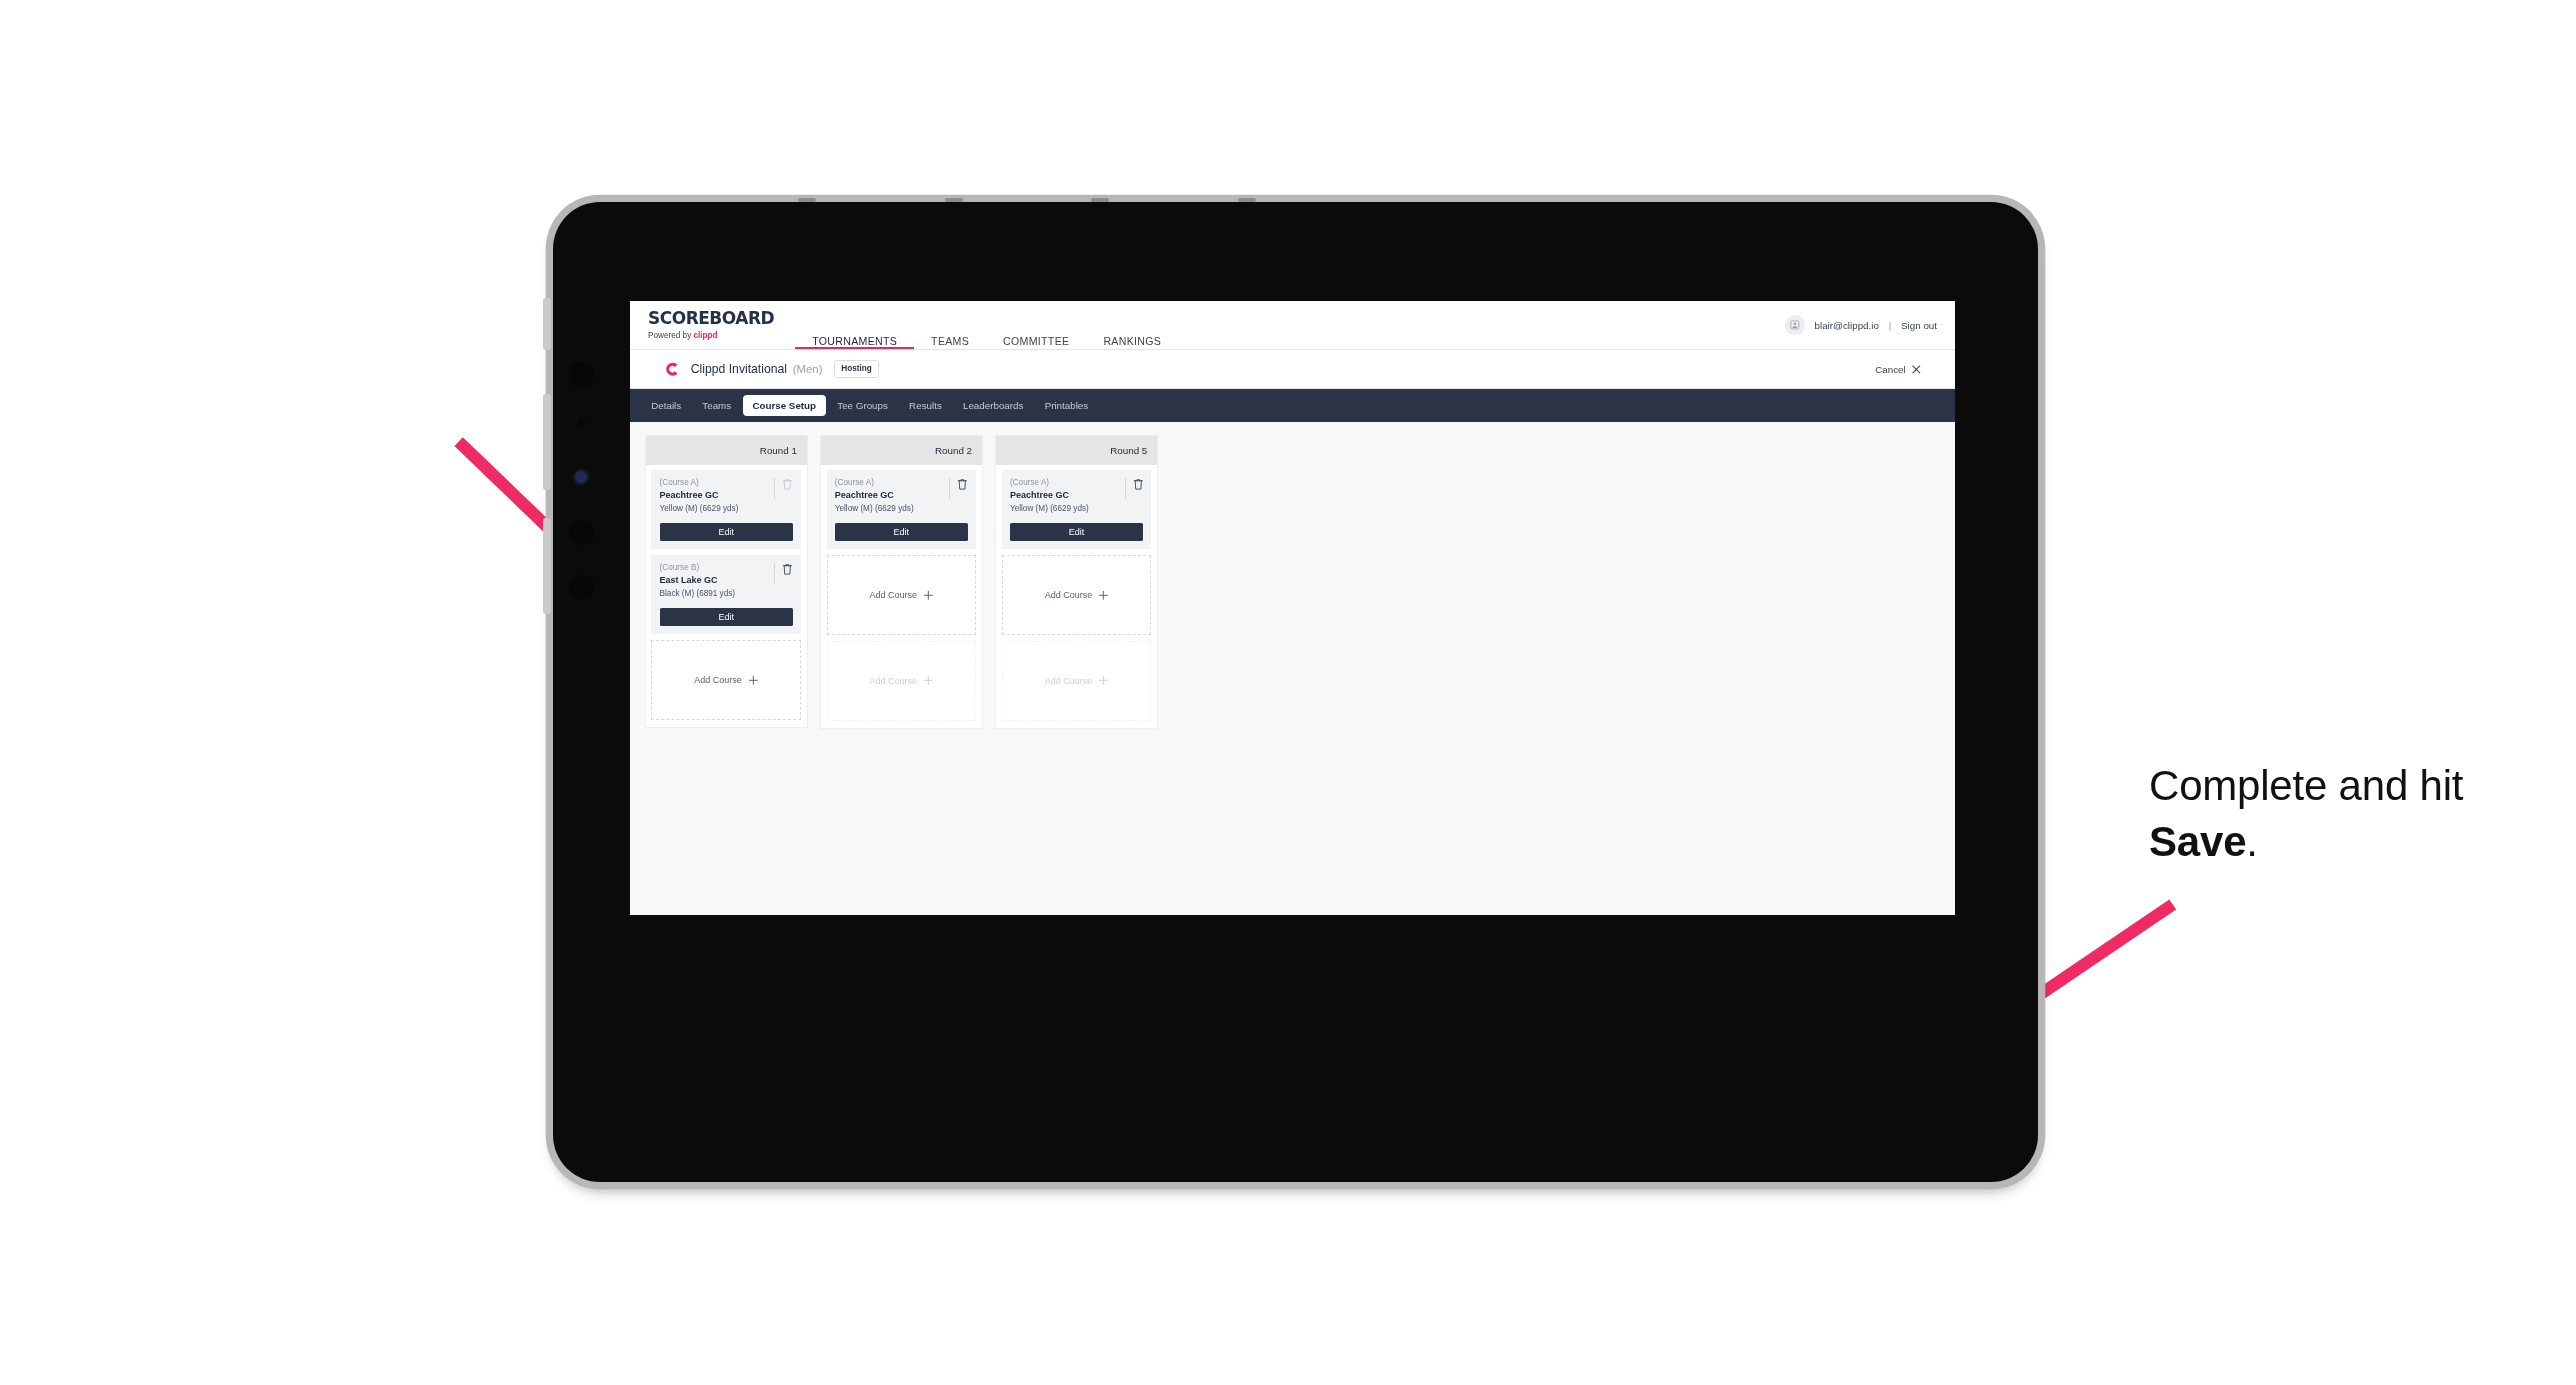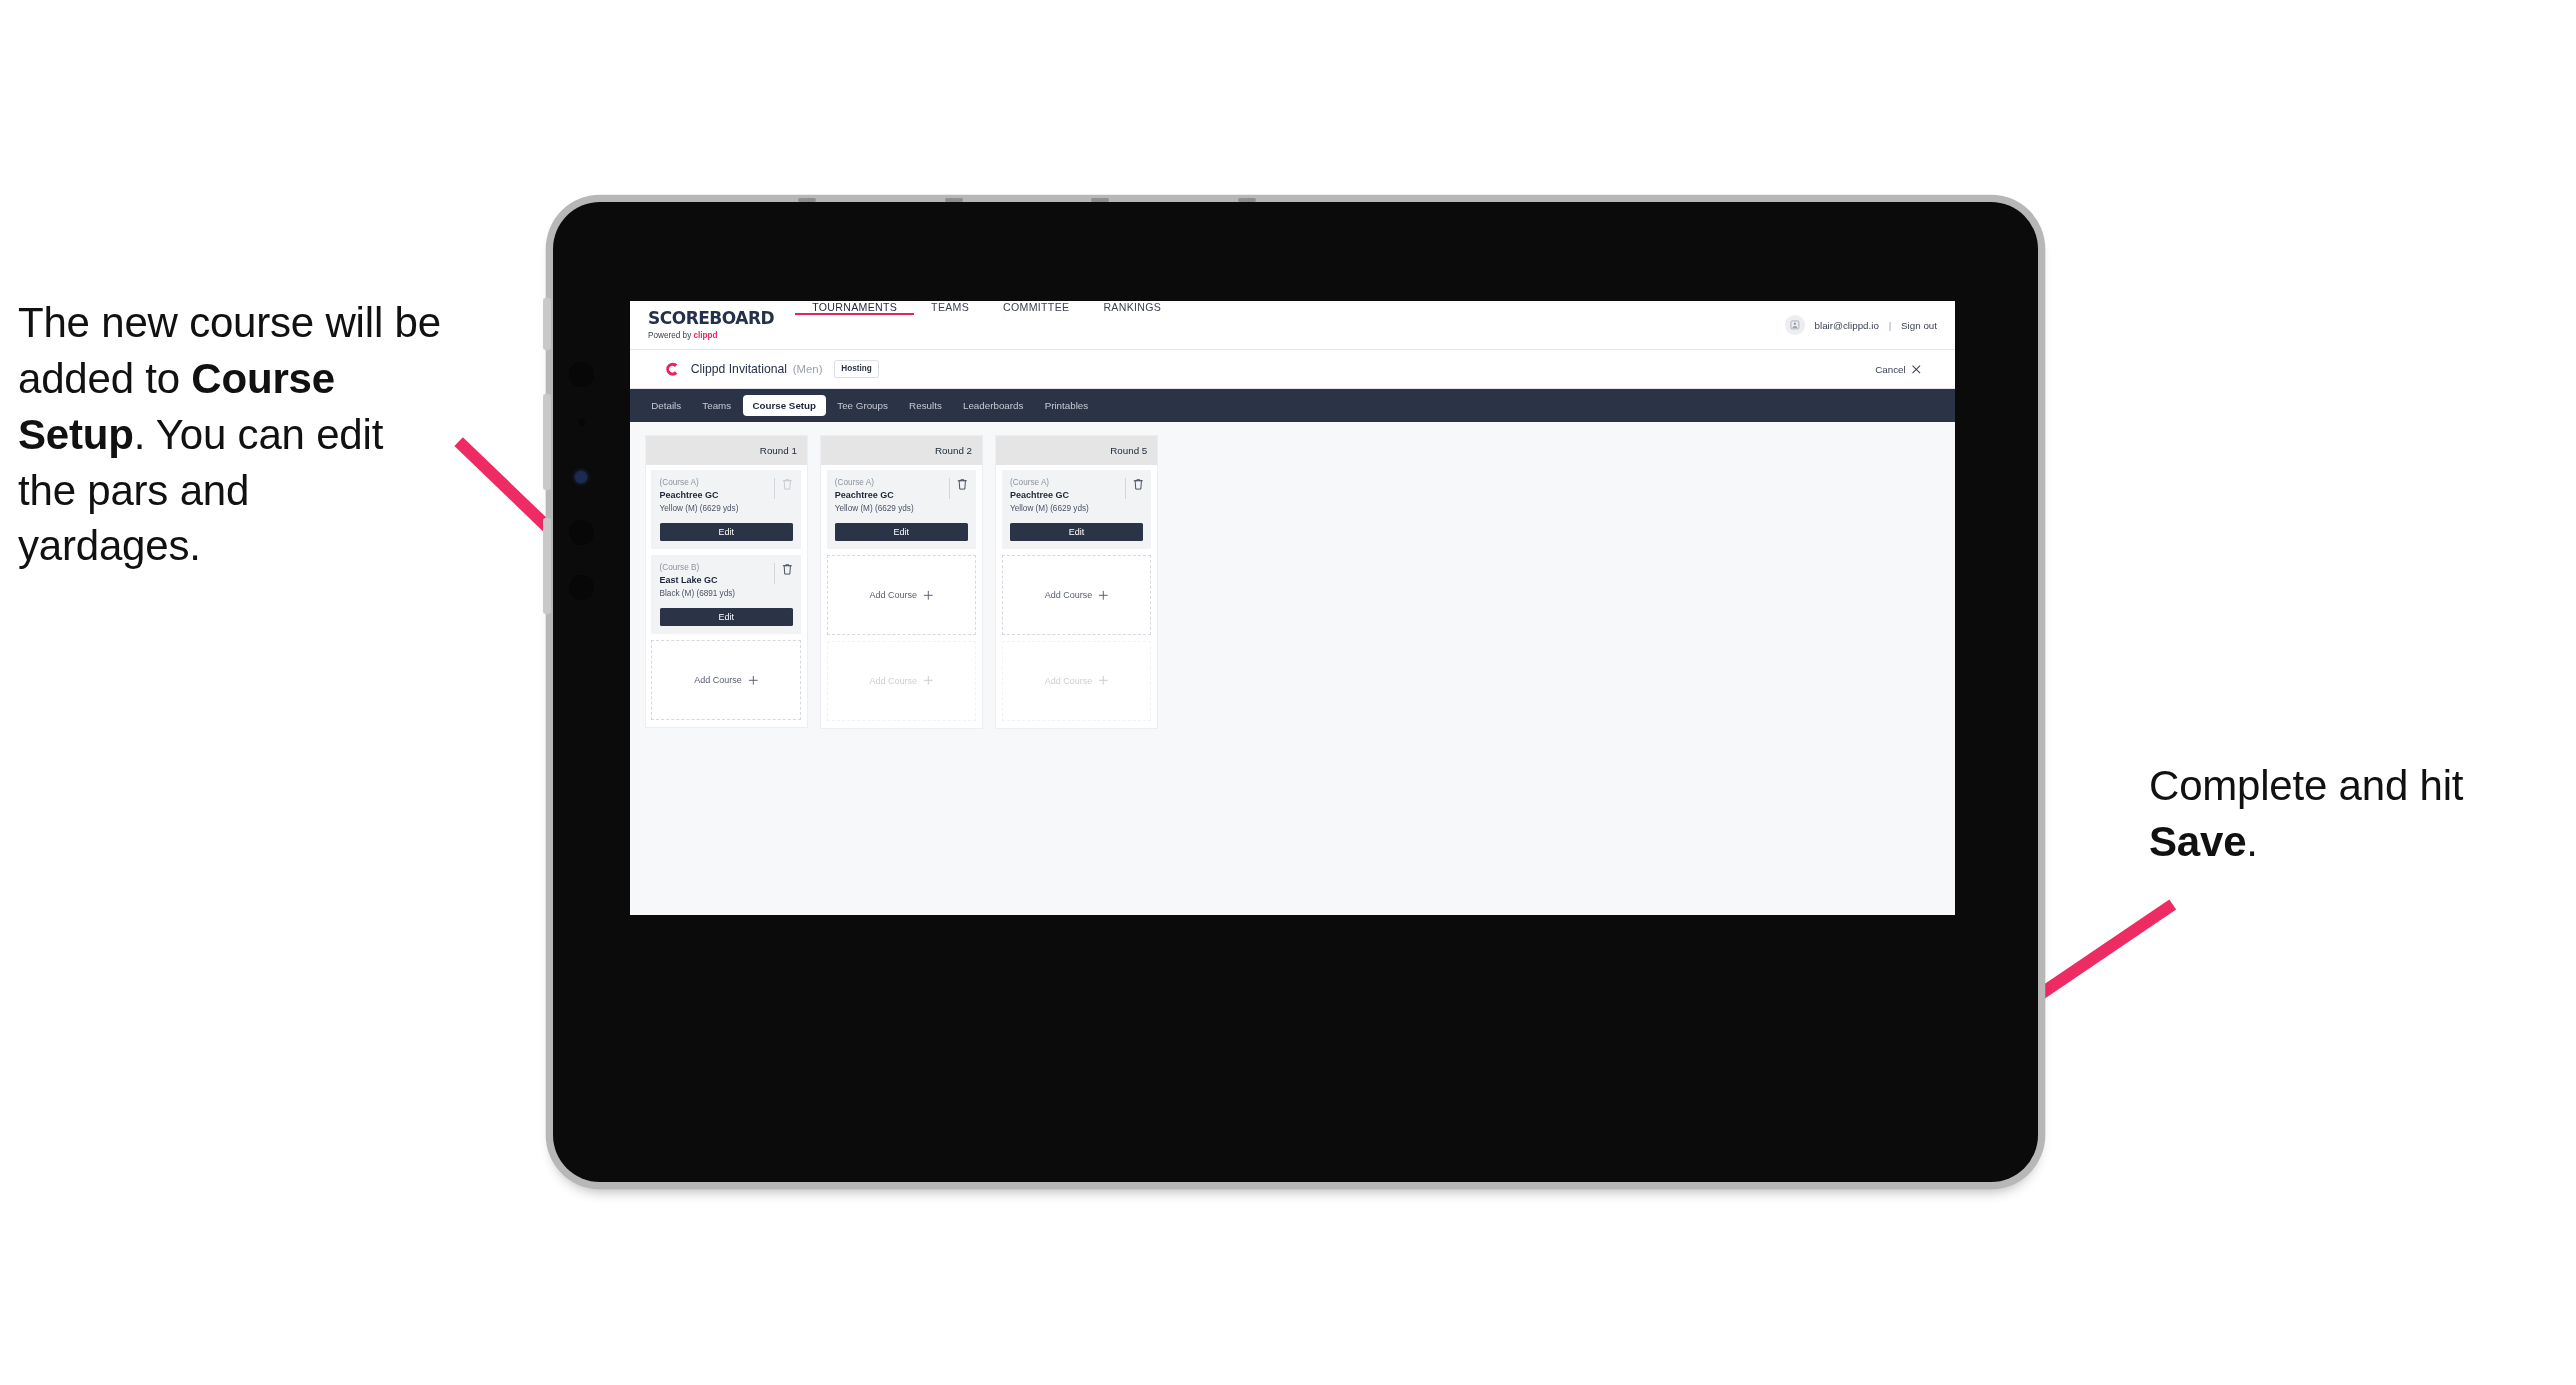--- a/index.html
+++ b/index.html
@@ -81,21 +81,21 @@
   #brand-title {
     font-family: "DejaVu Sans", sans-serif;
     font-weight: 700; font-size: 17px; letter-spacing: -0.5px;
     color: #25314c; line-height: 1;
   }
   #brand-sub {
     font-size: 8.2px; color: #3b3f4a; margin-top: 3.3px; white-space: nowrap;
   }
   #brand-sub .pink { color: #e8255f; font-weight: 700; }
 
-  #mainnav { display: flex; align-items: flex-start; }
+  #mainnav { display: flex; align-items: flex-end; }
   .navitem {
     display: flex; align-items: center; padding: 0 17px;
     font-size: 10.6px; letter-spacing: 0.3px; color: #3c4252;
     border-bottom: 2.4px solid transparent; cursor: pointer;
   }
   .navitem.active { color: #1d2639; border-bottom-color: #e8255f; font-weight: 400; }
 
   #topbar-right {
     margin-left: auto; display: flex; align-items: center;
     padding-right: 18px; gap: 9.8px;
@@ -181,21 +181,20 @@
   .add-card .lbl { font-size: 9px; color: #5a6070; }
   .add-card.muted { opacity: 0.30; }
 
   svg { display: block; }
 </style>
 </head>
 <body>
 
 <div id="root">
 
-  <div class="annot" id="annot-left"><span>The new course will be added to </span><b>Course Setup</b><span>. You can edit the pars and yardages.</span></div>
 
   <svg class="arrow" id="arrow-left" viewBox="0 0 260 260">
     <line x1="2" y1="2" x2="214" y2="206" stroke="#EE2B63" stroke-width="15"></line>
     <polygon points="246,254 182,228 214,194" fill="#EE2B63"></polygon>
   </svg>
 
   <div class="annot" id="annot-right"><span>Complete and hit </span><b>Save</b><span>.</span></div>
 
   <svg class="arrow" id="arrow-right" viewBox="0 0 270 170">
     <line x1="266" y1="4" x2="74" y2="134" stroke="#EE2B63" stroke-width="15"></line>

